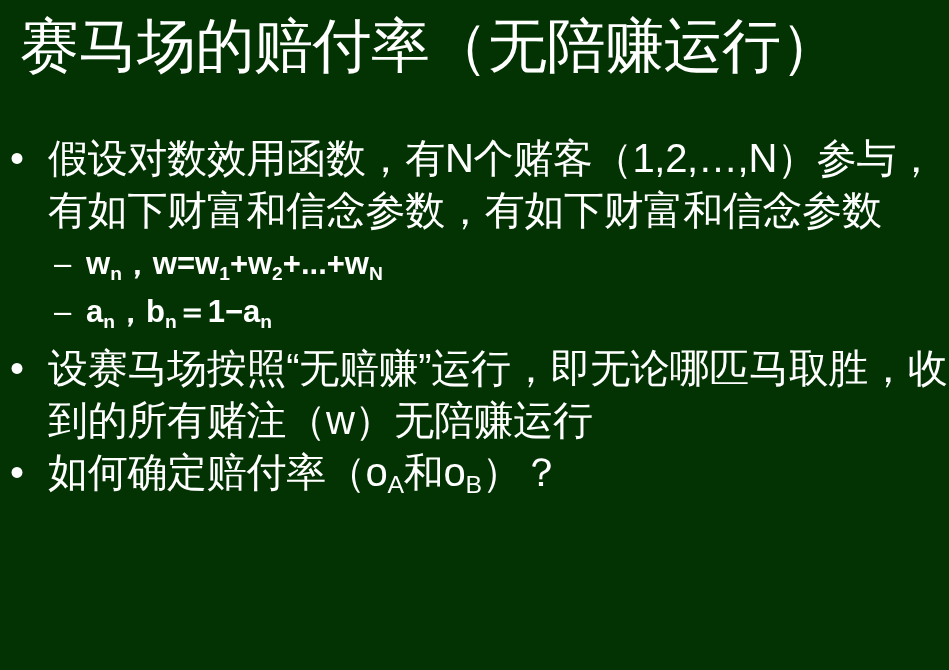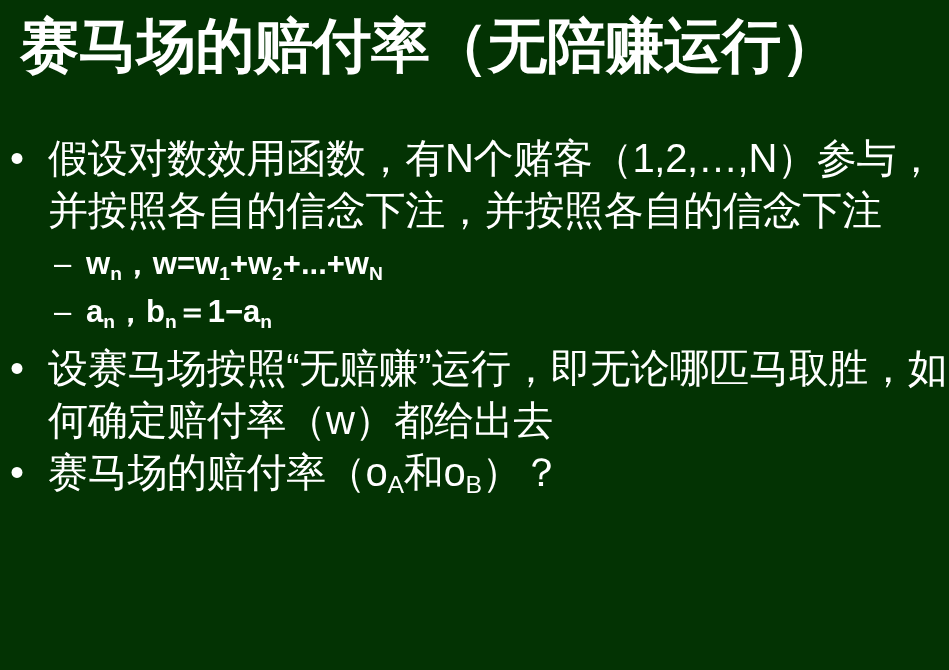--- a/index.html
+++ b/index.html
@@ -20,21 +20,21 @@
     box-sizing: border-box;
   }
   
   #slide-title {
     position: absolute;
     left: 20px;
     top: 9px;
     width: 915px;
     font-size: 59px;
     line-height: 74px;
-    font-weight: 700;
+    font-weight: 400;
     letter-spacing: -0.5px;
     white-space: nowrap;
     color: #ffffff;
   }
   
   #body-area {
     position: absolute;
     left: 0px;
     top: 132px;
     width: 949px;
@@ -94,41 +94,41 @@
 <body>
 
 <div id="slide" style="background: rgb(3, 51, 3); color: rgb(255, 255, 255);">
 
   <div id="slide-title">赛马场的赔付率（无陪赚运行）</div>
 
   <div id="body-area">
 
     <div class="bullet-l1">
       <span class="marker">•</span>
-      <span class="btext">假设对数效用函数，有N个赌客（1,2,…,N）参与，并按照各自的信念下注，并按照各自的信念下注</span>
+      <span class="btext">假设对数效用函数，有N个赌客（1,2,…,N）参与，有如下财富和信念参数，有如下财富和信念参数</span>
     </div>
 
     <div class="gap-a"></div>
 
     <div class="bullet-l2">
       <span class="marker">–</span>
       <span class="btext"><span>w</span><sub>n</sub><span>，</span><span>w=w</span><sub>1</sub><span>+w</span><sub>2</sub><span>+...+w</span><sub>N</sub></span>
     </div>
 
     <div class="bullet-l2">
       <span class="marker">–</span>
       <span class="btext"><span>a</span><sub>n</sub><span>，</span><span>b</span><sub>n</sub><span>＝1</span><span>−</span><span>a</span><sub>n</sub></span>
     </div>
 
     <div class="gap-b"></div>
 
     <div class="bullet-l1">
       <span class="marker">•</span>
-      <span class="btext">设赛马场按照“无赔赚”运行，即无论哪匹马取胜，如何确定赔付率（w）都给出去</span>
+      <span class="btext">设赛马场按照“无赔赚”运行，即无论哪匹马取胜，收到的所有赌注（w）无陪赚运行</span>
     </div>
 
     <div class="bullet-l1">
       <span class="marker">•</span>
-      <span class="btext nowrapline"><span>赛马场的赔付率（o</span><sub>A</sub><span>和o</span><sub>B</sub><span>）？</span></span>
+      <span class="btext nowrapline"><span>如何确定赔付率（o</span><sub>A</sub><span>和o</span><sub>B</sub><span>）？</span></span>
     </div>
 
   </div>
 </div>
 
 </body></html>

